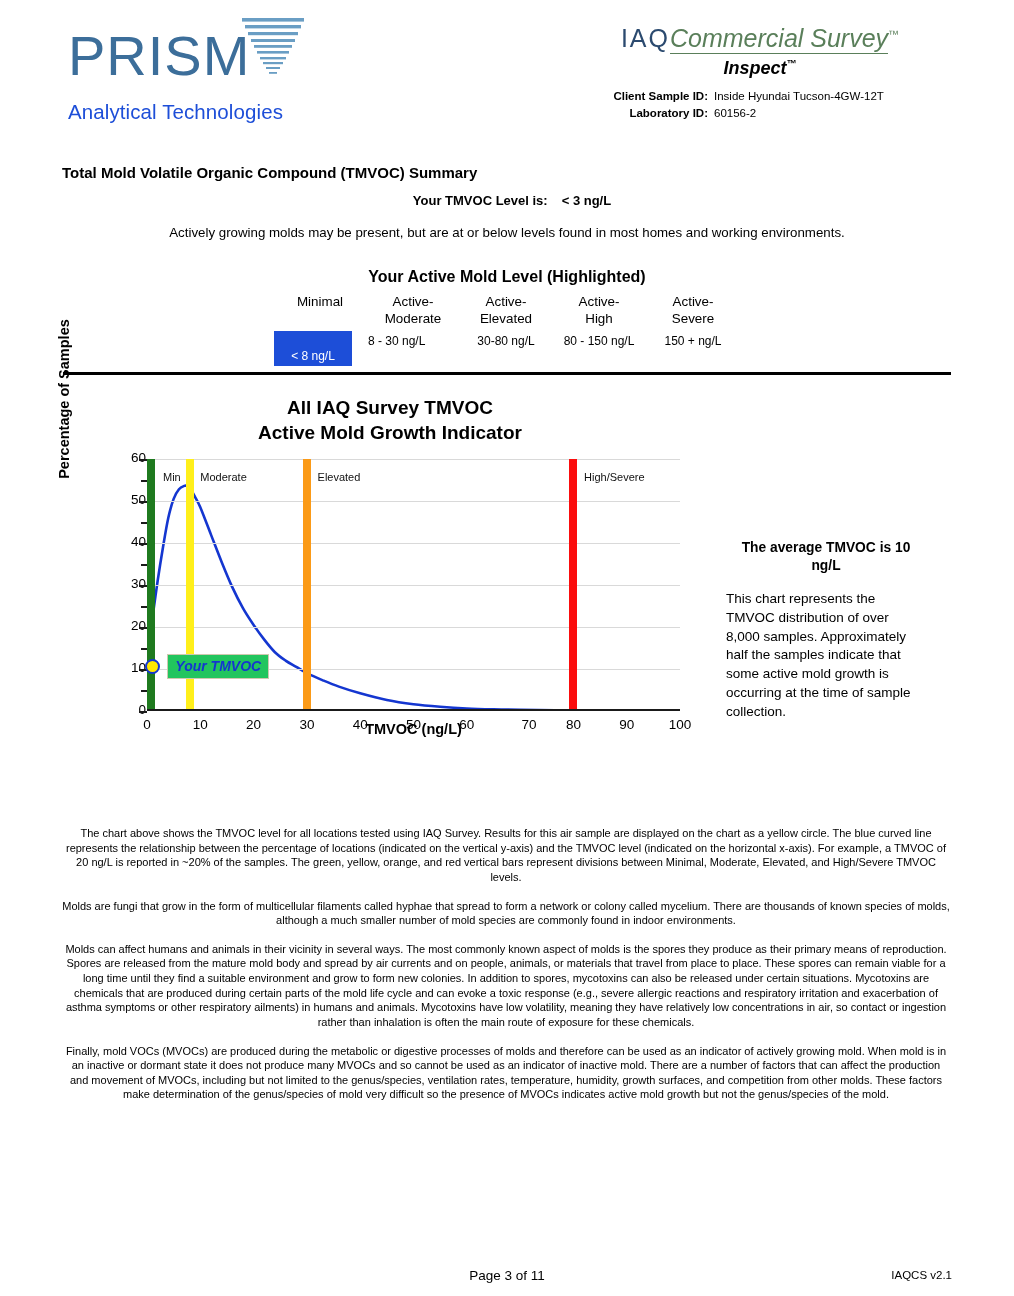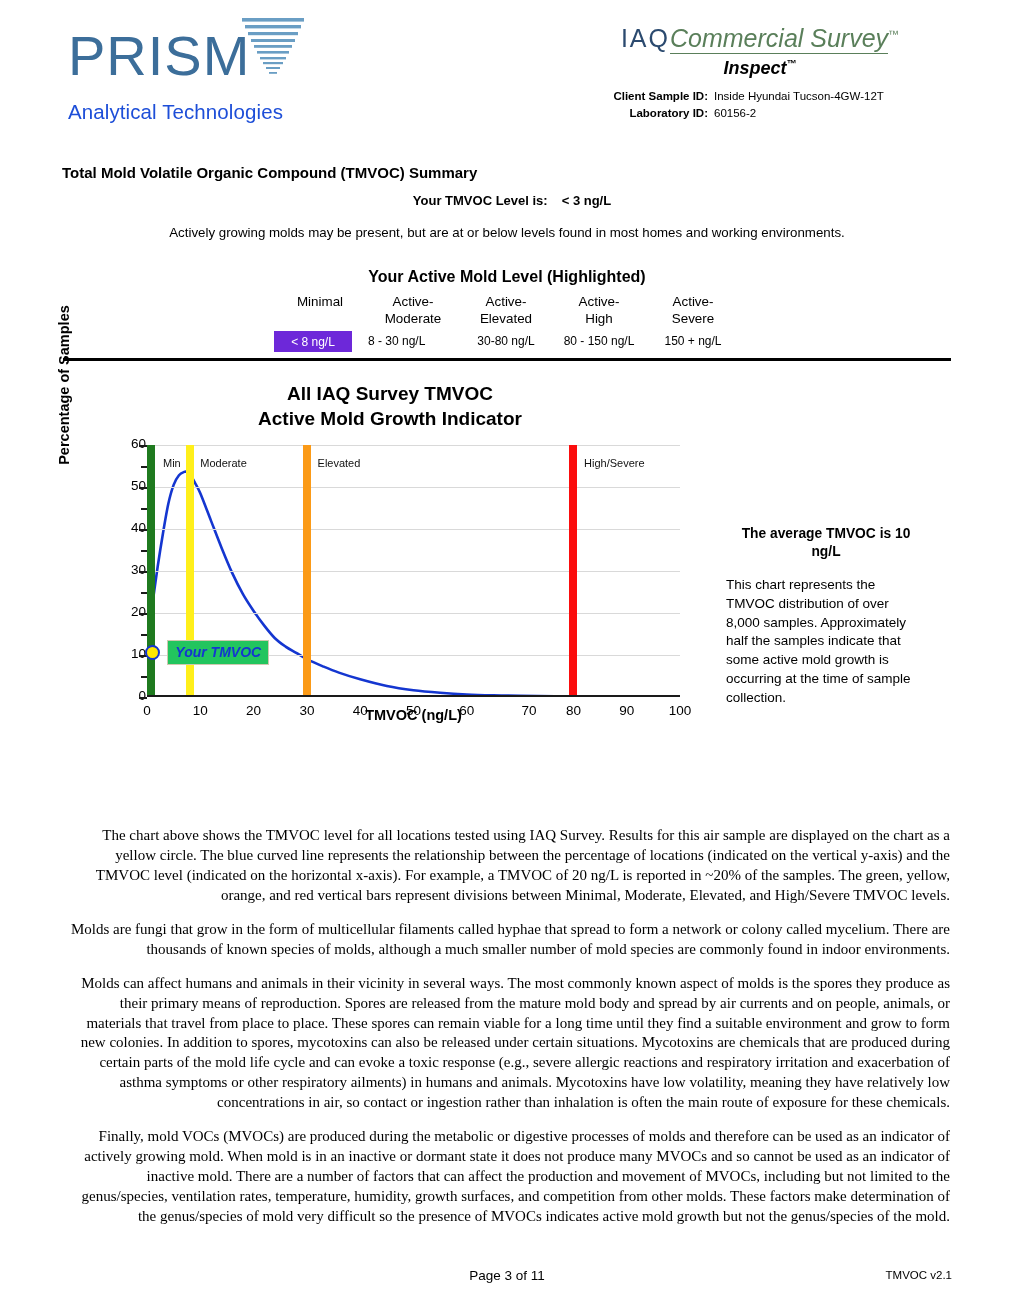--- a/index.html
+++ b/index.html
@@ -87,22 +87,22 @@
     width: 466px;
     display: grid;
     grid-template-columns: 92px 94px 92px 94px 94px;
   }
   .lvl-head {
     font-size: 13.4px; text-align: center; line-height: 1.22;
     padding-bottom: 4px;
   }
   .lvl-val { font-size: 12px; text-align: center; padding-top: 3px; }
   .lvl-val.hi {
-    background: #6d28d9; color: #ffffff; font-weight: normal;
-    padding: 4px 0 3px 0; margin-right: 14px;
+    background: #1d4ed8; color: #ffffff; font-weight: normal;
+    padding: 18px 0 3px 0; margin-right: 14px;
   }
   .lvl-val.plain { text-align: left; padding-left: 2px; }
   .lvl-rule {
     width: 888px; height: 3px; background: #000;
     margin: 6px auto 0 auto;
   }
 
   
   .chart-area { position: relative; margin-top: 20px; height: 345px; }
   .chart-title {
@@ -154,21 +154,21 @@
     font-size: 14.5px; font-weight: bold;
   }
 
   
   .side-note { position: absolute; left: 726px; top: 96px; width: 200px; }
   .side-title { font-size: 13.8px; font-weight: bold; text-align: center; line-height: 1.3; margin-top: 48px; }
   .side-body { font-size: 13.5px; margin-top: 15px; line-height: 1.4; }
 
   
   .body-text { position: absolute; left: 62px; top: 826px; width: 888px; }
-  .para { font-size: 15px; line-height: 1.33; margin-bottom: 14px; text-align: right; font-family: Liberation Serif, serif; }
+  .para { font-size: 11px; line-height: 1.33; margin-bottom: 14px; text-align: center; }
 
   
   .footer { position: absolute; left: 0; top: 1268px; width: 1014px; height: 26px; }
   .page-no {
     position: absolute; left: 0; width: 1014px; text-align: center; font-size: 13.5px;
   }
   .ver { position: absolute; right: 62px; top: 1px; font-size: 11.5px; }
 </style>
 </head>
 <body>
@@ -330,14 +330,14 @@
 
 <div class="body-text">
   <div class="para">The chart above shows the TMVOC level for all locations tested using IAQ Survey. Results for this air sample are displayed on the chart as a yellow circle. The blue curved line represents the relationship between the percentage of locations (indicated on the vertical y-axis) and the TMVOC level (indicated on the horizontal x-axis). For example, a TMVOC of 20 ng/L is reported in ~20% of the samples. The green, yellow, orange, and red vertical bars represent divisions between Minimal, Moderate, Elevated, and High/Severe TMVOC levels.</div>
   <div class="para">Molds are fungi that grow in the form of multicellular filaments called hyphae that spread to form a network or colony called mycelium. There are thousands of known species of molds, although a much smaller number of mold species are commonly found in indoor environments.</div>
   <div class="para">Molds can affect humans and animals in their vicinity in several ways. The most commonly known aspect of molds is the spores they produce as their primary means of reproduction. Spores are released from the mature mold body and spread by air currents and on people, animals, or materials that travel from place to place. These spores can remain viable for a long time until they find a suitable environment and grow to form new colonies. In addition to spores, mycotoxins can also be released under certain situations. Mycotoxins are chemicals that are produced during certain parts of the mold life cycle and can evoke a toxic response (e.g., severe allergic reactions and respiratory irritation and exacerbation of asthma symptoms or other respiratory ailments) in humans and animals.  Mycotoxins have low volatility, meaning they have relatively low concentrations in air, so contact or ingestion rather than inhalation is often the main route of exposure for these chemicals.</div>
   <div class="para">Finally, mold VOCs (MVOCs) are produced during the metabolic or digestive processes of molds and therefore can be used as an indicator of actively growing mold. When mold is in an inactive or dormant state it does not produce many MVOCs and so cannot be used as an indicator of inactive mold. There are a number of factors that can affect the production and movement of MVOCs, including but not limited to the genus/species, ventilation rates, temperature, humidity, growth surfaces, and competition from other molds. These factors make determination of the genus/species of mold very difficult so the presence of MVOCs indicates active mold growth but not the genus/species of the mold.</div>
 </div>
 
 <div class="footer">
   <div class="page-no">Page 3 of 11</div>
-  <div class="ver">TMVOC v2.1</div>
+  <div class="ver">IAQCS v2.1</div>
 </div>
 
 </body></html>

